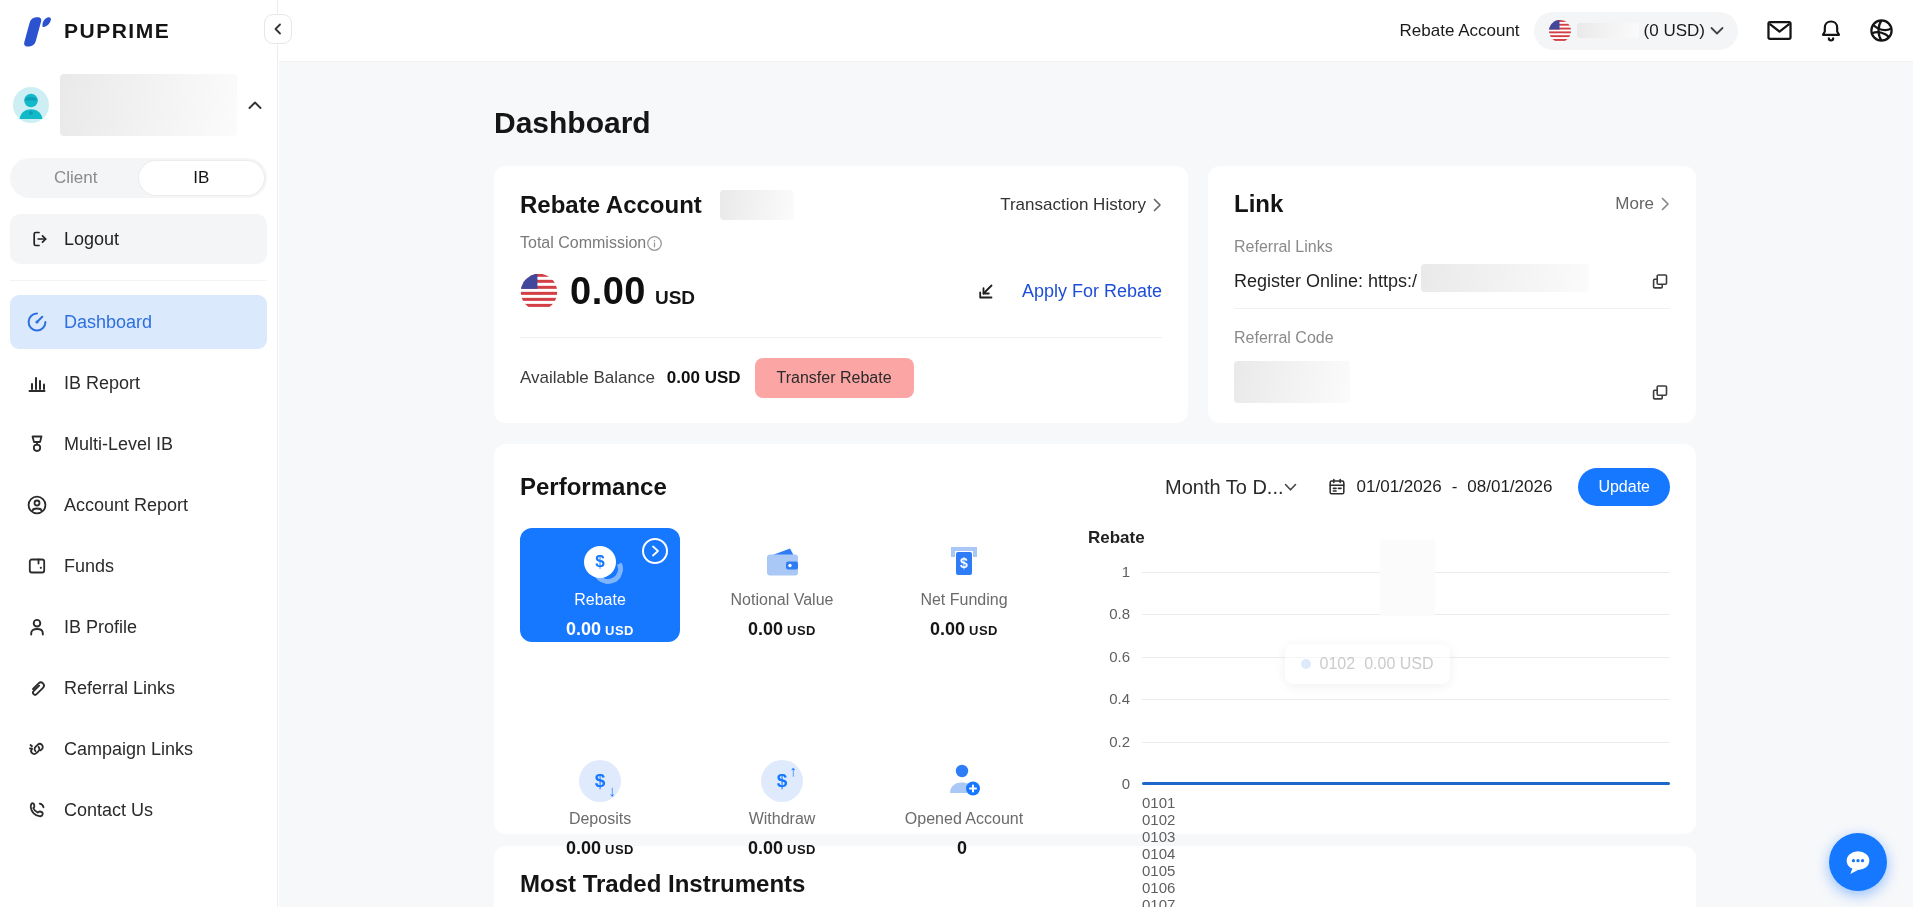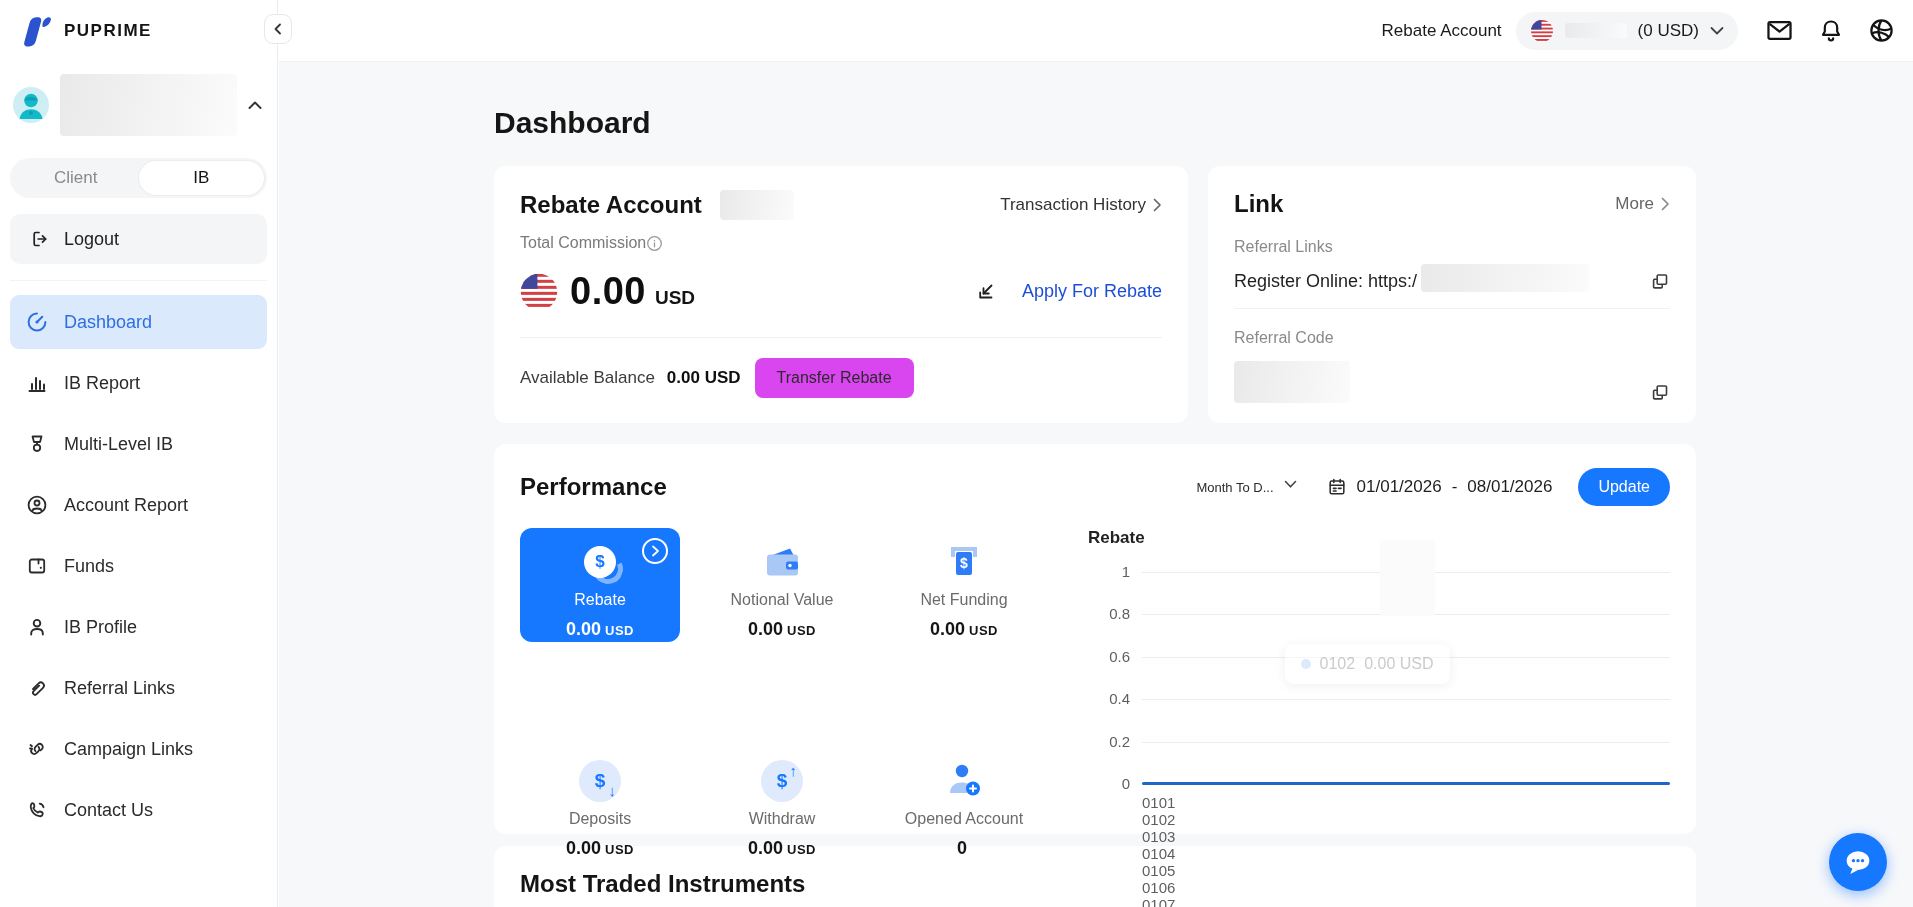--- a/index.html
+++ b/index.html
@@ -3,42 +3,42 @@
 <meta charset="utf-8">
 <style>
   * { margin:0; padding:0; box-sizing:border-box; }
   html,body { width:1913px; height:907px; overflow:hidden; background:#fff;
     font-family:"Liberation Sans", sans-serif; color:#1a1a1a; }
 
   
   .sidebar { position:absolute; left:0; top:0; width:278px; height:907px; background:#fff;
     border-right:1px solid #ececec; z-index:5; }
   .logo-row { display:flex; align-items:center; gap:10px; padding:14px 20px; height:62px; }
-  .logo-text { font-size:17px; font-weight:800; letter-spacing:1.5px; color:#141414; }
+  .logo-text { font-size:21px; font-weight:800; letter-spacing:1.5px; color:#141414; }
   .collapse-btn { position:absolute; top:14px; left:264px; width:28px; height:30px; background:#fff;
     border:1px solid #e7e7e7; border-radius:9px; display:flex; align-items:center; justify-content:center; z-index:6; cursor:pointer; }
   .profile-row { display:flex; align-items:center; gap:10px; padding:12px 14px 4px 12px; cursor:pointer; }
   .blur-box { background:linear-gradient(100deg,#e9e9e9 0%,#f3f3f3 55%,#fbfbfb 100%); border-radius:4px; }
   .blur-name { flex:1; height:62px; }
   .toggle { margin:18px 10px 0; background:#f4f5f6; border-radius:22px; height:40px; display:flex; align-items:center; padding:3px; }
   .toggle-opt { flex:1; text-align:center; font-size:17px; color:#8a8a8a; line-height:34px; border-radius:18px; cursor:pointer; }
   .toggle-opt.active { background:#fff; color:#141414; box-shadow:0 0 0 1px #ececec; }
   .logout { margin:16px 10px 0; background:#f4f5f6; border-radius:10px; height:50px; display:flex; align-items:center;
     gap:14px; padding:0 20px; font-size:18px; color:#222; cursor:pointer; }
   .menu { margin:16px 10px 0; padding-top:14px; border-top:1px solid #f3f3f3; }
   .menu-item { display:flex; align-items:center; gap:16px; height:54px; padding:0 16px; border-radius:9px;
     font-size:18px; color:#2b2b2b; margin-bottom:7px; cursor:pointer; }
   .menu-item.active { background:#dbe9fd; color:#2e6fe0; }
   .menu-item svg { flex:0 0 auto; }
 
   
   .header { position:absolute; left:279px; top:0; right:0; height:62px; background:#fff; border-bottom:1px solid #f0f0f0;
     display:flex; align-items:center; justify-content:flex-end; padding:0 18px; }
   .acct-label { font-size:17px; color:#1a1a1a; margin-right:14px; }
-  .acct-pill { display:flex; align-items:center; gap:11px; background:#f4f5f6; border-radius:20px; height:38px; padding:0 14px; cursor:pointer;justify-content:flex-end; }
+  .acct-pill { display:flex; align-items:center; gap:5px; background:#f4f5f6; border-radius:20px; height:38px; padding:0 14px; cursor:pointer;justify-content:flex-end; }
   .pill-blur { width:62px; height:15px; border-radius:3px; }
   .pill-text { font-size:17px; color:#1a1a1a; }
   .hdr-icons { display:flex; align-items:center; gap:24px; margin-left:28px; }
   .hdr-icon { width:27px; height:27px; display:flex; align-items:center; justify-content:center; cursor:pointer; color:#141414; }
 
   
   .main { position:absolute; left:279px; top:62px; right:0; bottom:0; background:#f7f8fa; overflow:hidden;
     padding:0 217px 0 215px; }
   .page-title { margin-top:44px; font-size:30px; font-weight:700; color:#161616; }
   .cards-row { display:flex; gap:20px; margin-top:26px; }
@@ -54,34 +54,34 @@
   .amount-row { margin-top:18px; display:flex; align-items:center; }
   .amount { font-size:38px; font-weight:700; color:#0f0f0f; margin-left:12px; letter-spacing:.5px; }
   .amount-unit { font-size:19px; font-weight:700; color:#141414; margin-left:9px; margin-top:12px; }
   .apply-link { margin-left:auto; font-size:18px; color:#1d4ed8; display:flex; gap:26px; align-items:center; cursor:pointer; }
   .divider { border-top:1px solid #f0f0f0; margin-top:24px; }
   .balance-row { margin-top:20px; display:flex; align-items:center; font-size:17px; color:#3c3c3c; }
   .balance-val { font-weight:700; color:#0f0f0f; margin-left:12px; }
   .btn { border:none; border-radius:8px; font-size:16px; height:40px; padding:0 22px; display:flex; align-items:center;
     justify-content:center; cursor:pointer; font-family:inherit; }
   .btn-primary { background:#1677ff; color:#fff; font-weight:700; margin-left:auto; }
-  .btn-grey { background:#d946ef; color:#2b2b2b; margin-left:14px; }
+  .btn-grey { background:#fca5a5; color:#2b2b2b; margin-left:14px; }
 
   .link-card { flex:1; height:257px; padding:24px 26px; }
   .mini-label { font-size:16px; color:#8a8a8a; margin-top:20px; }
   .link-row { display:flex; align-items:flex-end; margin-top:8px; }
   .link-text { font-size:18px; color:#1f1f1f; }
   .blur-inline { width:168px; height:28px; margin-left:4px; }
   .copy-btn { margin-left:auto; color:#3c3c3c; cursor:pointer; display:flex; }
   .link-divider { border-top:1px solid #f0f0f0; margin-top:16px; }
   .code-blur { width:116px; height:42px; margin-top:6px; }
 
   .perf-card { margin-top:21px; height:390px; padding:24px 26px; }
   .perf-head { display:flex; align-items:center; }
-  .period { margin-left:auto; display:flex; gap:10px; font-size:13px; color:#2b2b2b; cursor:pointer; }
+  .period { margin-left:auto; display:flex; align-items:center; font-size:20px; color:#2b2b2b; cursor:pointer; }
   .cal-row { display:flex; align-items:center; gap:10px; margin-left:30px; font-size:17px; color:#1f1f1f; cursor:pointer; }
   .btn-update { background:#1677ff; color:#fff; border-radius:20px; height:38px; padding:0 20px; font-size:16px; margin-left:26px; }
 
   .perf-body { display:flex; margin-top:22px; }
   .tiles { display:grid; grid-template-columns:repeat(3,160px); column-gap:22px; row-gap:36px; }
   .tile { height:114px; display:flex; flex-direction:column; align-items:center; border-radius:12px; position:relative;
     padding-top:10px; cursor:pointer; }
   .ticon { height:48px; display:flex; align-items:center; justify-content:center; }
   .tile-label { font-size:16px; color:#6b6b6b; margin-top:5px; }
   .tile-value { font-size:18px; font-weight:700; color:#141414; margin-top:10px; }

